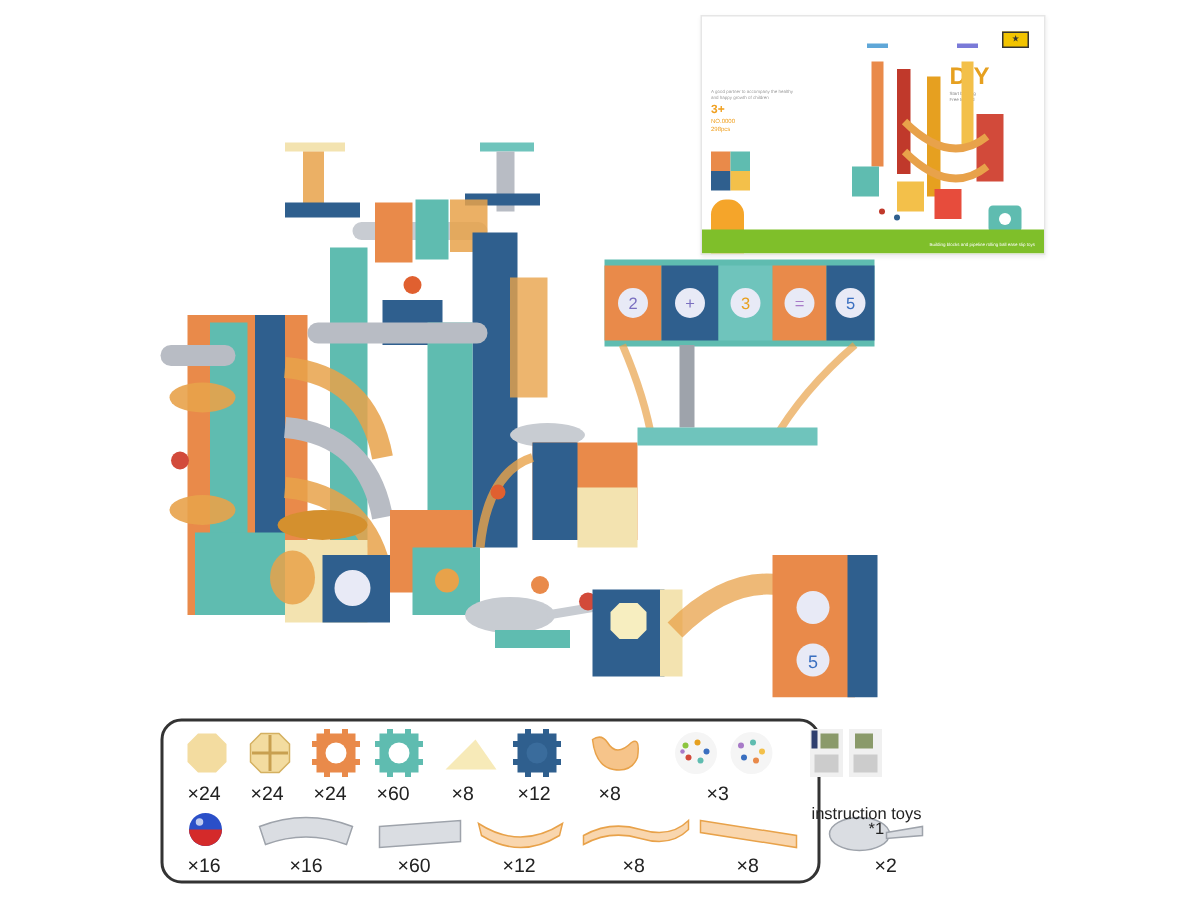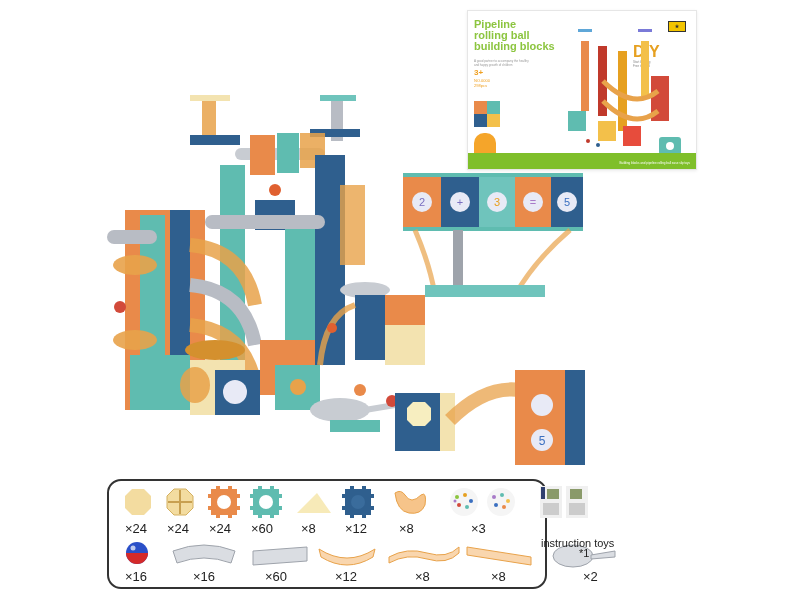--- a/index.html
+++ b/index.html
@@ -22,25 +22,20 @@
   .scene{left:95px;top:85px;width:630px;height:380px;}
   
   .parts{left:107px;top:479px;width:440px;height:110px;border:2px solid #333;border-radius:14px;box-sizing:border-box;text-align:center;}
   .qty{position:absolute;font-size:13px;color:#222;white-space:nowrap;}
   .tiny{font-size:11px;color:#222;position:absolute;white-space:nowrap;}
 </style>
 </head>
 <body>
 
 <div class="abs pkg">
-  <div class="abs pkg-title">
-    <div>Pipeline</div>
-    <div>rolling ball</div>
-    <div>building blocks</div>
-  </div>
   <div class="abs pkg-sub">A good partner to accompany the healthy and happy growth of children</div>
   <div class="abs pkg-age">3+</div>
   <div class="abs pkg-small">
     <div>NO.0000</div>
     <div>298pcs</div>
   </div>
   <div class="abs pkg-logo">★</div>
   <div class="abs pkg-diy">DIY</div>
   <div class="abs pkg-diy-sub">Start building Free to build</div>
   <svg class="abs pkg-art" viewBox="0 0 110 130">

